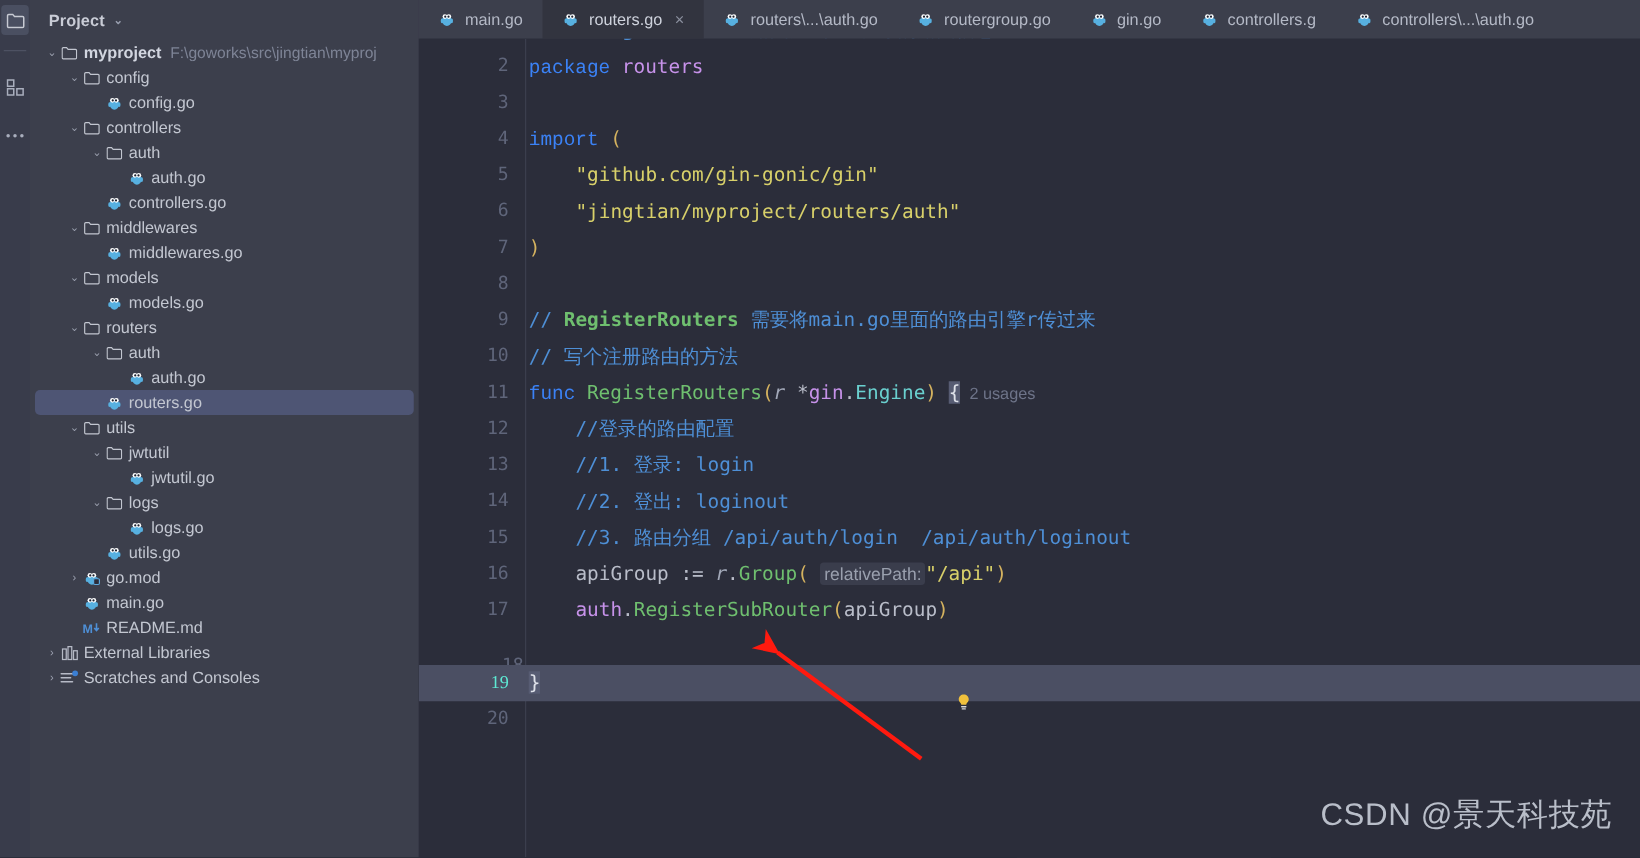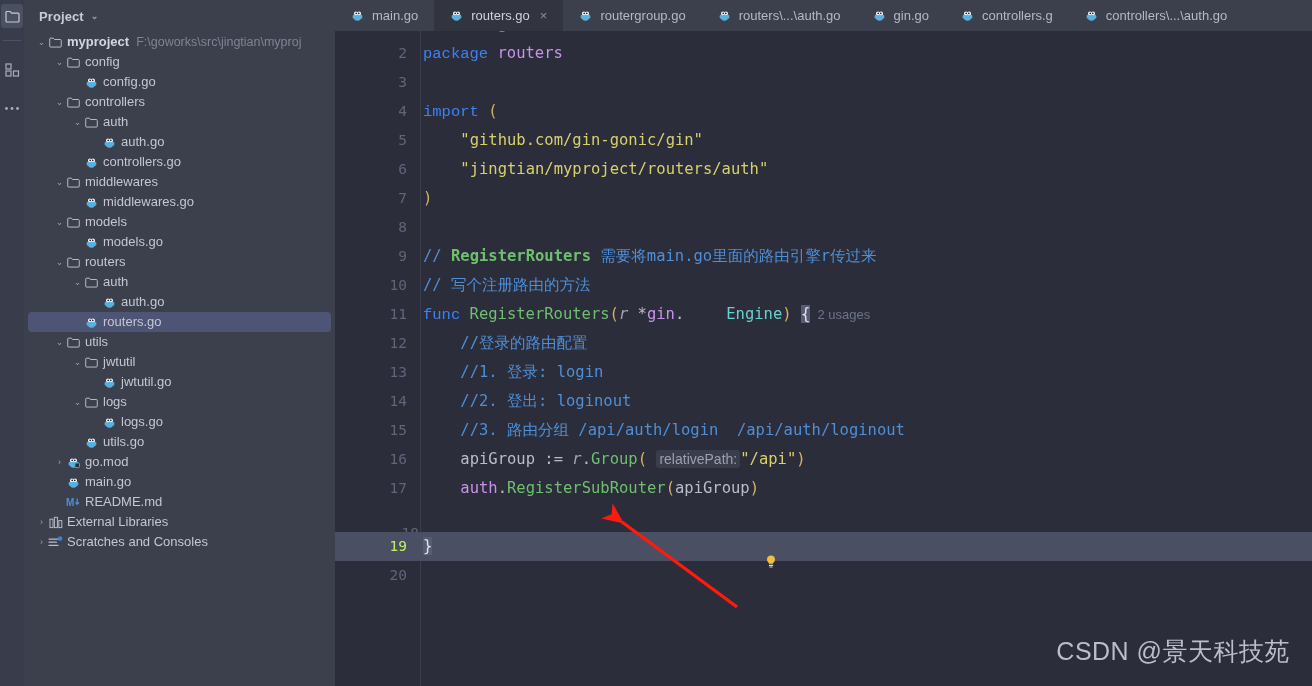--- a/index.html
+++ b/index.html
@@ -192,36 +192,36 @@
   .ln-num {
     position: absolute;
     left: 0;
     width: 72px;
     text-align: right;
     font-family: "DejaVu Sans Mono", monospace;
     font-size: 14.5px;
     line-height: 29px;
     color: #5f657a;
   }
-  .ln-wrap.cur .ln-num { color: #bef264; }
+  .ln-wrap.cur .ln-num { color: #5eead4; font-family: Liberation Serif, serif; }
   .code {
     position: absolute;
     left: 88px;
     font-family: "DejaVu Sans Mono", monospace;
     font-size: 15.5px;
     line-height: 29px;
     white-space: pre;
   }
   .k   { color: #3b82f6; font-family: Liberation Mono, monospace; }          
   .pkg { color: #c792ea; }          
   .str { color: #d8d06a; }          
   .cmt { color: #4e8fd6; }          
   .cmtb{ color: #6fbf6f; font-weight: bold; }
   .fn  { color: #6fbf6f; }          
-  .typ { color: #6ad0cf; margin-left: 42px; }          
+  .typ { color: #6ad0cf; }          
   .par { color: #d4b25f; }          
   .prm { color: #a2a8b8; font-style: italic; }  
   .pln { color: #b9bdc9; }
   .hint {
     color: #9aa0ae;
     background: #3a3d4c;
     font-size: 14px;
     font-family: "Liberation Sans", sans-serif;
     padding: 1px 3px;
     border-radius: 3px;
@@ -648,35 +648,35 @@
           <svg class="gopher" width="14" height="14" viewBox="0 0 14 14">
             <ellipse cx="7" cy="8" rx="4.1" ry="4.6" fill="#57b0e0"></ellipse>
             <ellipse cx="2.9" cy="8.3" rx="1.2" ry="2.1" fill="#57b0e0"></ellipse>
             <ellipse cx="11.1" cy="8.3" rx="1.2" ry="2.1" fill="#57b0e0"></ellipse>
             <circle cx="5.3" cy="4.6" r="2" fill="#ffffff"></circle>
             <circle cx="8.7" cy="4.6" r="2" fill="#ffffff"></circle>
             <circle cx="5.6" cy="4.7" r=".95" fill="#1d2230"></circle>
             <circle cx="8.4" cy="4.7" r=".95" fill="#1d2230"></circle>
           </svg>
         </span>
-        <span>routergroup.go</span>
+        <span>routers\...\auth.go</span>
       </div>
       <div class="tab">
         <span class="ic">
           <svg class="gopher" width="14" height="14" viewBox="0 0 14 14">
             <ellipse cx="7" cy="8" rx="4.1" ry="4.6" fill="#57b0e0"></ellipse>
             <ellipse cx="2.9" cy="8.3" rx="1.2" ry="2.1" fill="#57b0e0"></ellipse>
             <ellipse cx="11.1" cy="8.3" rx="1.2" ry="2.1" fill="#57b0e0"></ellipse>
             <circle cx="5.3" cy="4.6" r="2" fill="#ffffff"></circle>
             <circle cx="8.7" cy="4.6" r="2" fill="#ffffff"></circle>
             <circle cx="5.6" cy="4.7" r=".95" fill="#1d2230"></circle>
             <circle cx="8.4" cy="4.7" r=".95" fill="#1d2230"></circle>
           </svg>
         </span>
-        <span>routers\...\auth.go</span>
+        <span>routergroup.go</span>
       </div>
       <div class="tab">
         <span class="ic">
           <svg class="gopher" width="14" height="14" viewBox="0 0 14 14">
             <ellipse cx="7" cy="8" rx="4.1" ry="4.6" fill="#57b0e0"></ellipse>
             <ellipse cx="2.9" cy="8.3" rx="1.2" ry="2.1" fill="#57b0e0"></ellipse>
             <ellipse cx="11.1" cy="8.3" rx="1.2" ry="2.1" fill="#57b0e0"></ellipse>
             <circle cx="5.3" cy="4.6" r="2" fill="#ffffff"></circle>
             <circle cx="8.7" cy="4.6" r="2" fill="#ffffff"></circle>
             <circle cx="5.6" cy="4.7" r=".95" fill="#1d2230"></circle>

